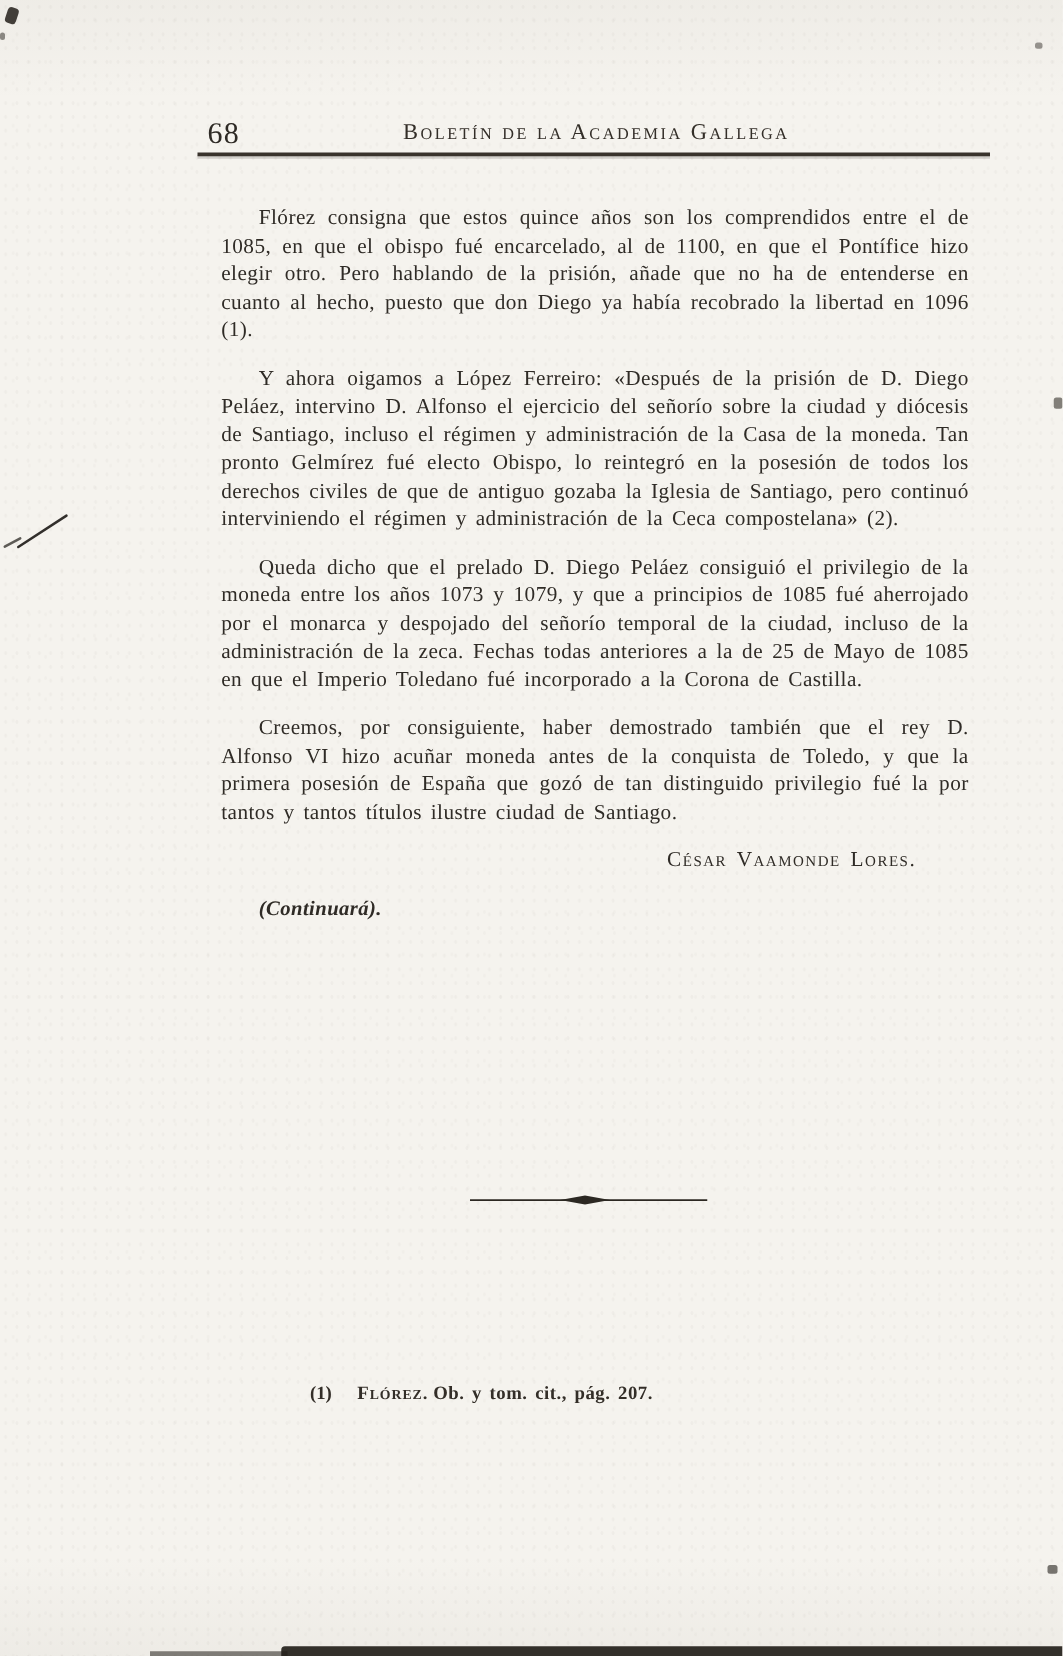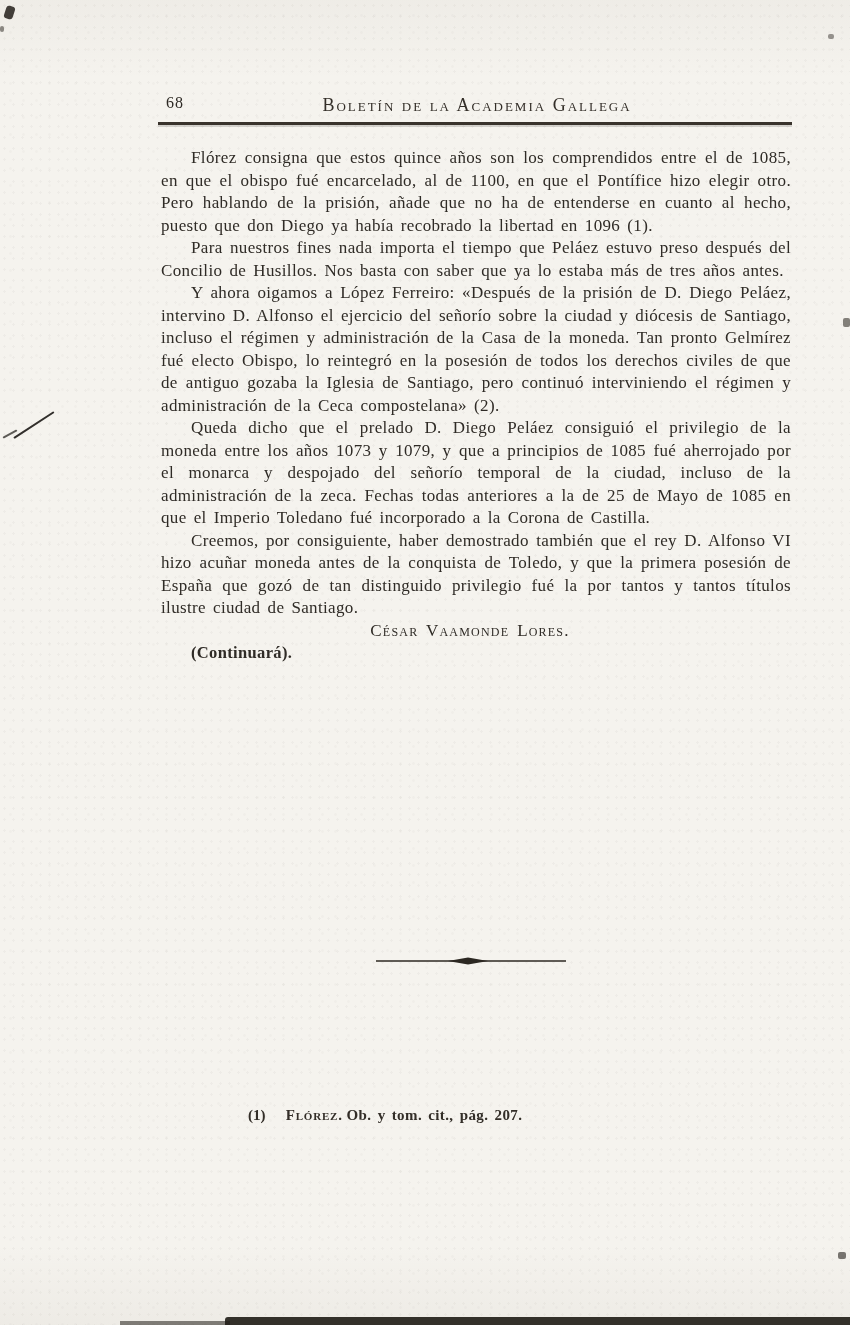--- a/index.html
+++ b/index.html
@@ -12,43 +12,43 @@
       radial-gradient(rgba(60,50,40,0.025) 1px, transparent 1.4px),
       linear-gradient(180deg, rgba(120,110,95,0.05) 0%, rgba(0,0,0,0) 6%, rgba(0,0,0,0) 94%, rgba(120,110,95,0.06) 100%);
     background-size:9px 11px, 13px 17px, 100% 100%;
     background-position:0 0, 4px 7px, 0 0;
     color:#2e2a25;
   }
   .page{position:absolute;inset:0;}
 
   
   .header{position:absolute;top:94px;left:160px;width:632px;height:26px;}
-  .page-number{position:absolute;left:6px;top:0;font-size:16px;letter-spacing:1px;}
+  .page-number{position:absolute;left:6px;top:0;font-size:24px;letter-spacing:1px;}
   .header-title{
     position:absolute;left:2px;right:0;top:1px;text-align:center;
     font-variant:small-caps;font-size:18px;letter-spacing:2px;color:#332e28;
   }
   .header-rule{
     position:absolute;top:122px;left:158px;width:634px;height:2.5px;
     background:#39332c;box-shadow:0 2px 0 rgba(57,51,44,0.18);
   }
 
   
   .text-block{
     position:absolute;top:147px;left:161px;width:630px;
     font-size:17px;line-height:22.5px;text-align:justify;
     letter-spacing:0.35px;word-spacing:2.5px;color:#2f2b26;
   }
-  .text-block p{margin:0;text-indent:30px;}
+  .text-block p{margin:16px;text-indent:30px;}
   .signature{
-    margin-top:6px;text-align:center;padding-right:42px;
+    margin-top:6px;text-align:right;padding-right:42px;
     font-variant:small-caps;letter-spacing:1.2px;font-size:17px;text-indent:0;
   }
   .continuation{
-    margin-top:8px;margin-left:12px;font-weight:600;
+    margin-top:8px;margin-left:12px;font-style:italic;font-weight:600;
     font-size:16.5px;text-indent:0;text-align:left;
   }
 
   
   .divider{position:absolute;top:953px;left:376px;width:190px;height:12px;}
 
   
   .footnotes{position:absolute;top:1103px;left:248px;font-size:15px;line-height:25.5px;color:#332e28;font-weight:bold;}
   .footnote{white-space:nowrap;}
   .fn-marker{display:inline-block;min-width:34px;}
@@ -79,21 +79,20 @@
 <div class="page">
 
   <div class="header">
     <div class="page-number">68</div>
     <div class="header-title">Boletín de la Academia Gallega</div>
   </div>
   <div class="header-rule"></div>
 
   <div class="text-block">
     <p>Flórez consigna que estos quince años son los comprendidos entre el de 1085, en que el obispo fué encarcelado, al de 1100, en que el Pontífice hizo elegir otro. Pero hablando de la prisión, añade que no ha de entenderse en cuanto al hecho, puesto que don Diego ya había recobrado la libertad en 1096 (1).</p>
-    <p>Para nuestros fines nada importa el tiempo que Peláez estuvo preso después del Concilio de Husillos. Nos basta con saber que ya lo estaba más de tres años antes.</p>
     <p>Y ahora oigamos a López Ferreiro: «Después de la prisión de D. Diego Peláez, intervino D. Alfonso el ejercicio del señorío sobre la ciudad y diócesis de Santiago, incluso el régimen y administración de la Casa de la moneda. Tan pronto Gelmírez fué electo Obispo, lo reintegró en la posesión de todos los derechos civiles de que de antiguo gozaba la Iglesia de Santiago, pero continuó interviniendo el régimen y administración de la Ceca compostelana» (2).</p>
     <p>Queda dicho que el prelado D. Diego Peláez consiguió el privilegio de la moneda entre los años 1073 y 1079, y que a principios de 1085 fué aherrojado por el monarca y despojado del señorío temporal de la ciudad, incluso de la administración de la zeca. Fechas todas anteriores a la de 25 de Mayo de 1085 en que el Imperio Toledano fué incorporado a la Corona de Castilla.</p>
     <p>Creemos, por consiguiente, haber demostrado también que el rey D. Alfonso VI hizo acuñar moneda antes de la conquista de Toledo, y que la primera posesión de España que gozó de tan distinguido privilegio fué la por tantos y tantos títulos ilustre ciudad de Santiago.</p>
     <p class="signature">César Vaamonde Lores.</p>
     <p class="continuation">(Continuará).</p>
   </div>
 
   <div class="divider">
     <svg width="190" height="12" viewBox="0 0 190 12">
       <line x1="0" y1="6" x2="190" y2="6" stroke="#2c2822" stroke-width="1.4"></line>

